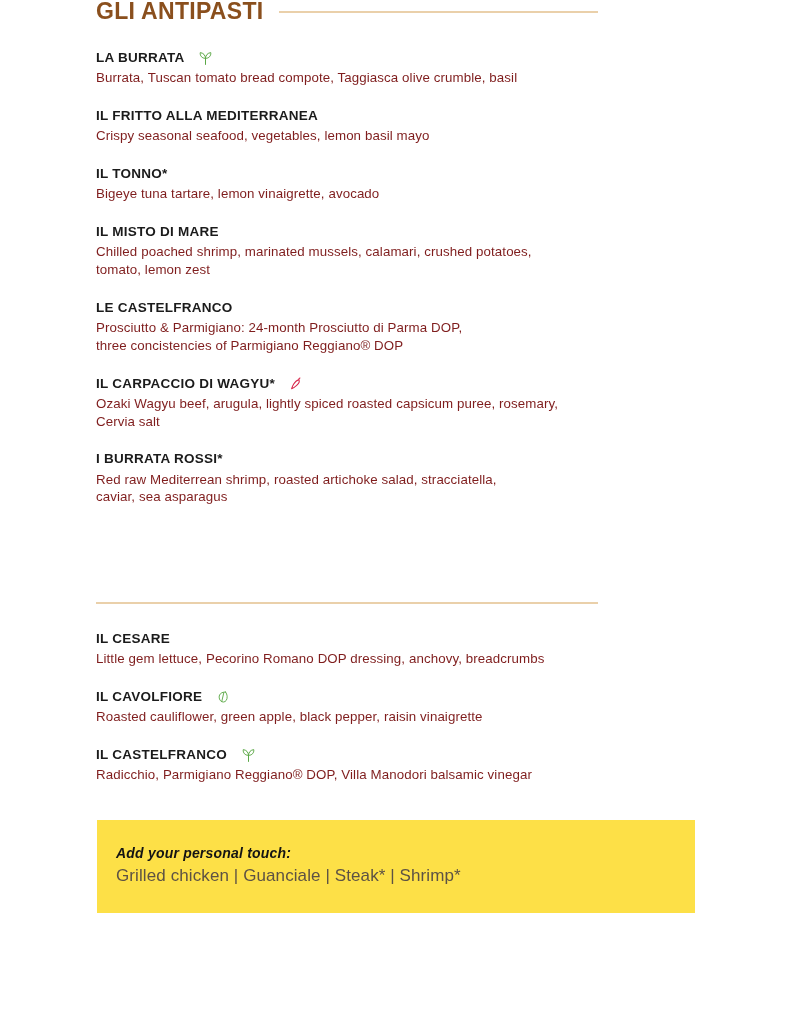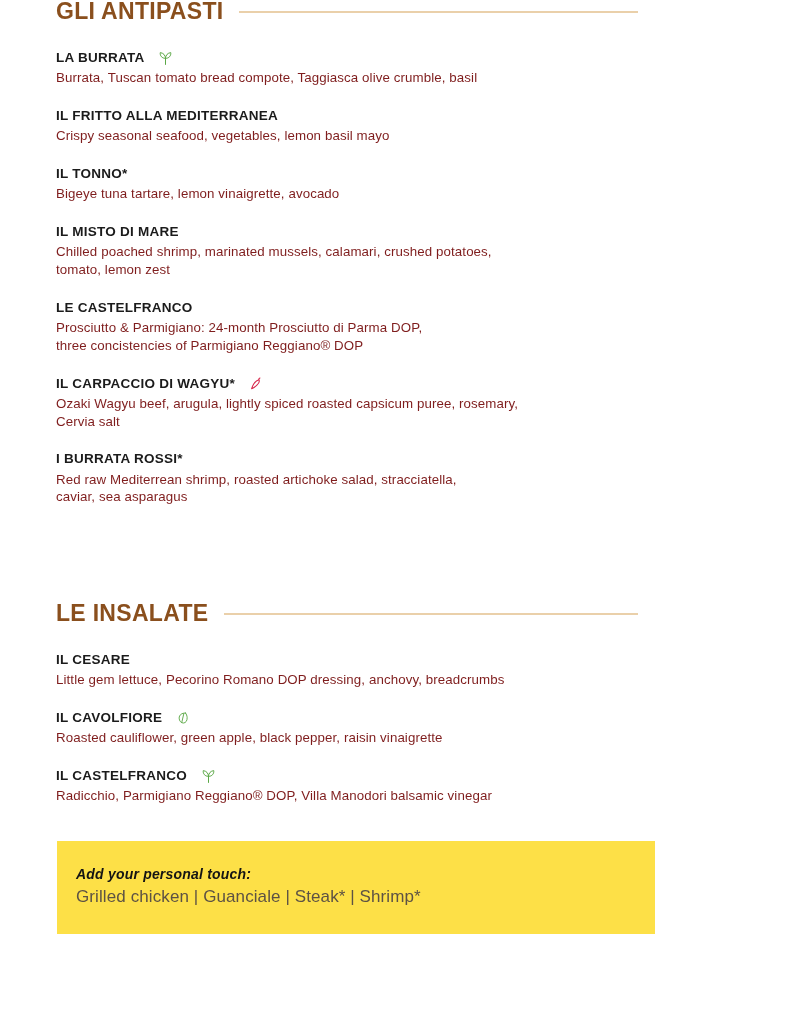--- a/index.html
+++ b/index.html
@@ -13,21 +13,21 @@
     font-family: "Liberation Sans", sans-serif;
     -webkit-font-smoothing: antialiased;
     overflow: hidden;
   }
 
   .menu-page {
     position: relative;
     width: 694px;
     height: 1024px;
     box-sizing: border-box;
-    padding: 0 56px;
+    padding: 0 96px;
   }
 
   
   .section {
     position: relative;
   }
   .section-header {
     display: flex;
     align-items: center;
     gap: 16px;
@@ -190,21 +190,20 @@
           <span class="item-name">I BURRATA ROSSI*</span>
         </div>
         <div class="item-desc" style="max-width:432px;">Red raw Mediterrean shrimp, roasted artichoke salad, stracciatella, caviar, sea asparagus</div>
       </div>
 
     </div>
   </div>
 
   <div class="section section-insalate">
     <div class="section-header">
-      <div class="section-title">LE INSALATE</div>
       <div class="section-rule"></div>
     </div>
 
     <div class="items">
 
       <div class="menu-item">
         <div class="item-name-row">
           <span class="item-name">IL CESARE</span>
         </div>
         <div class="item-desc">Little gem lettuce, Pecorino Romano DOP dressing, anchovy, breadcrumbs</div>

